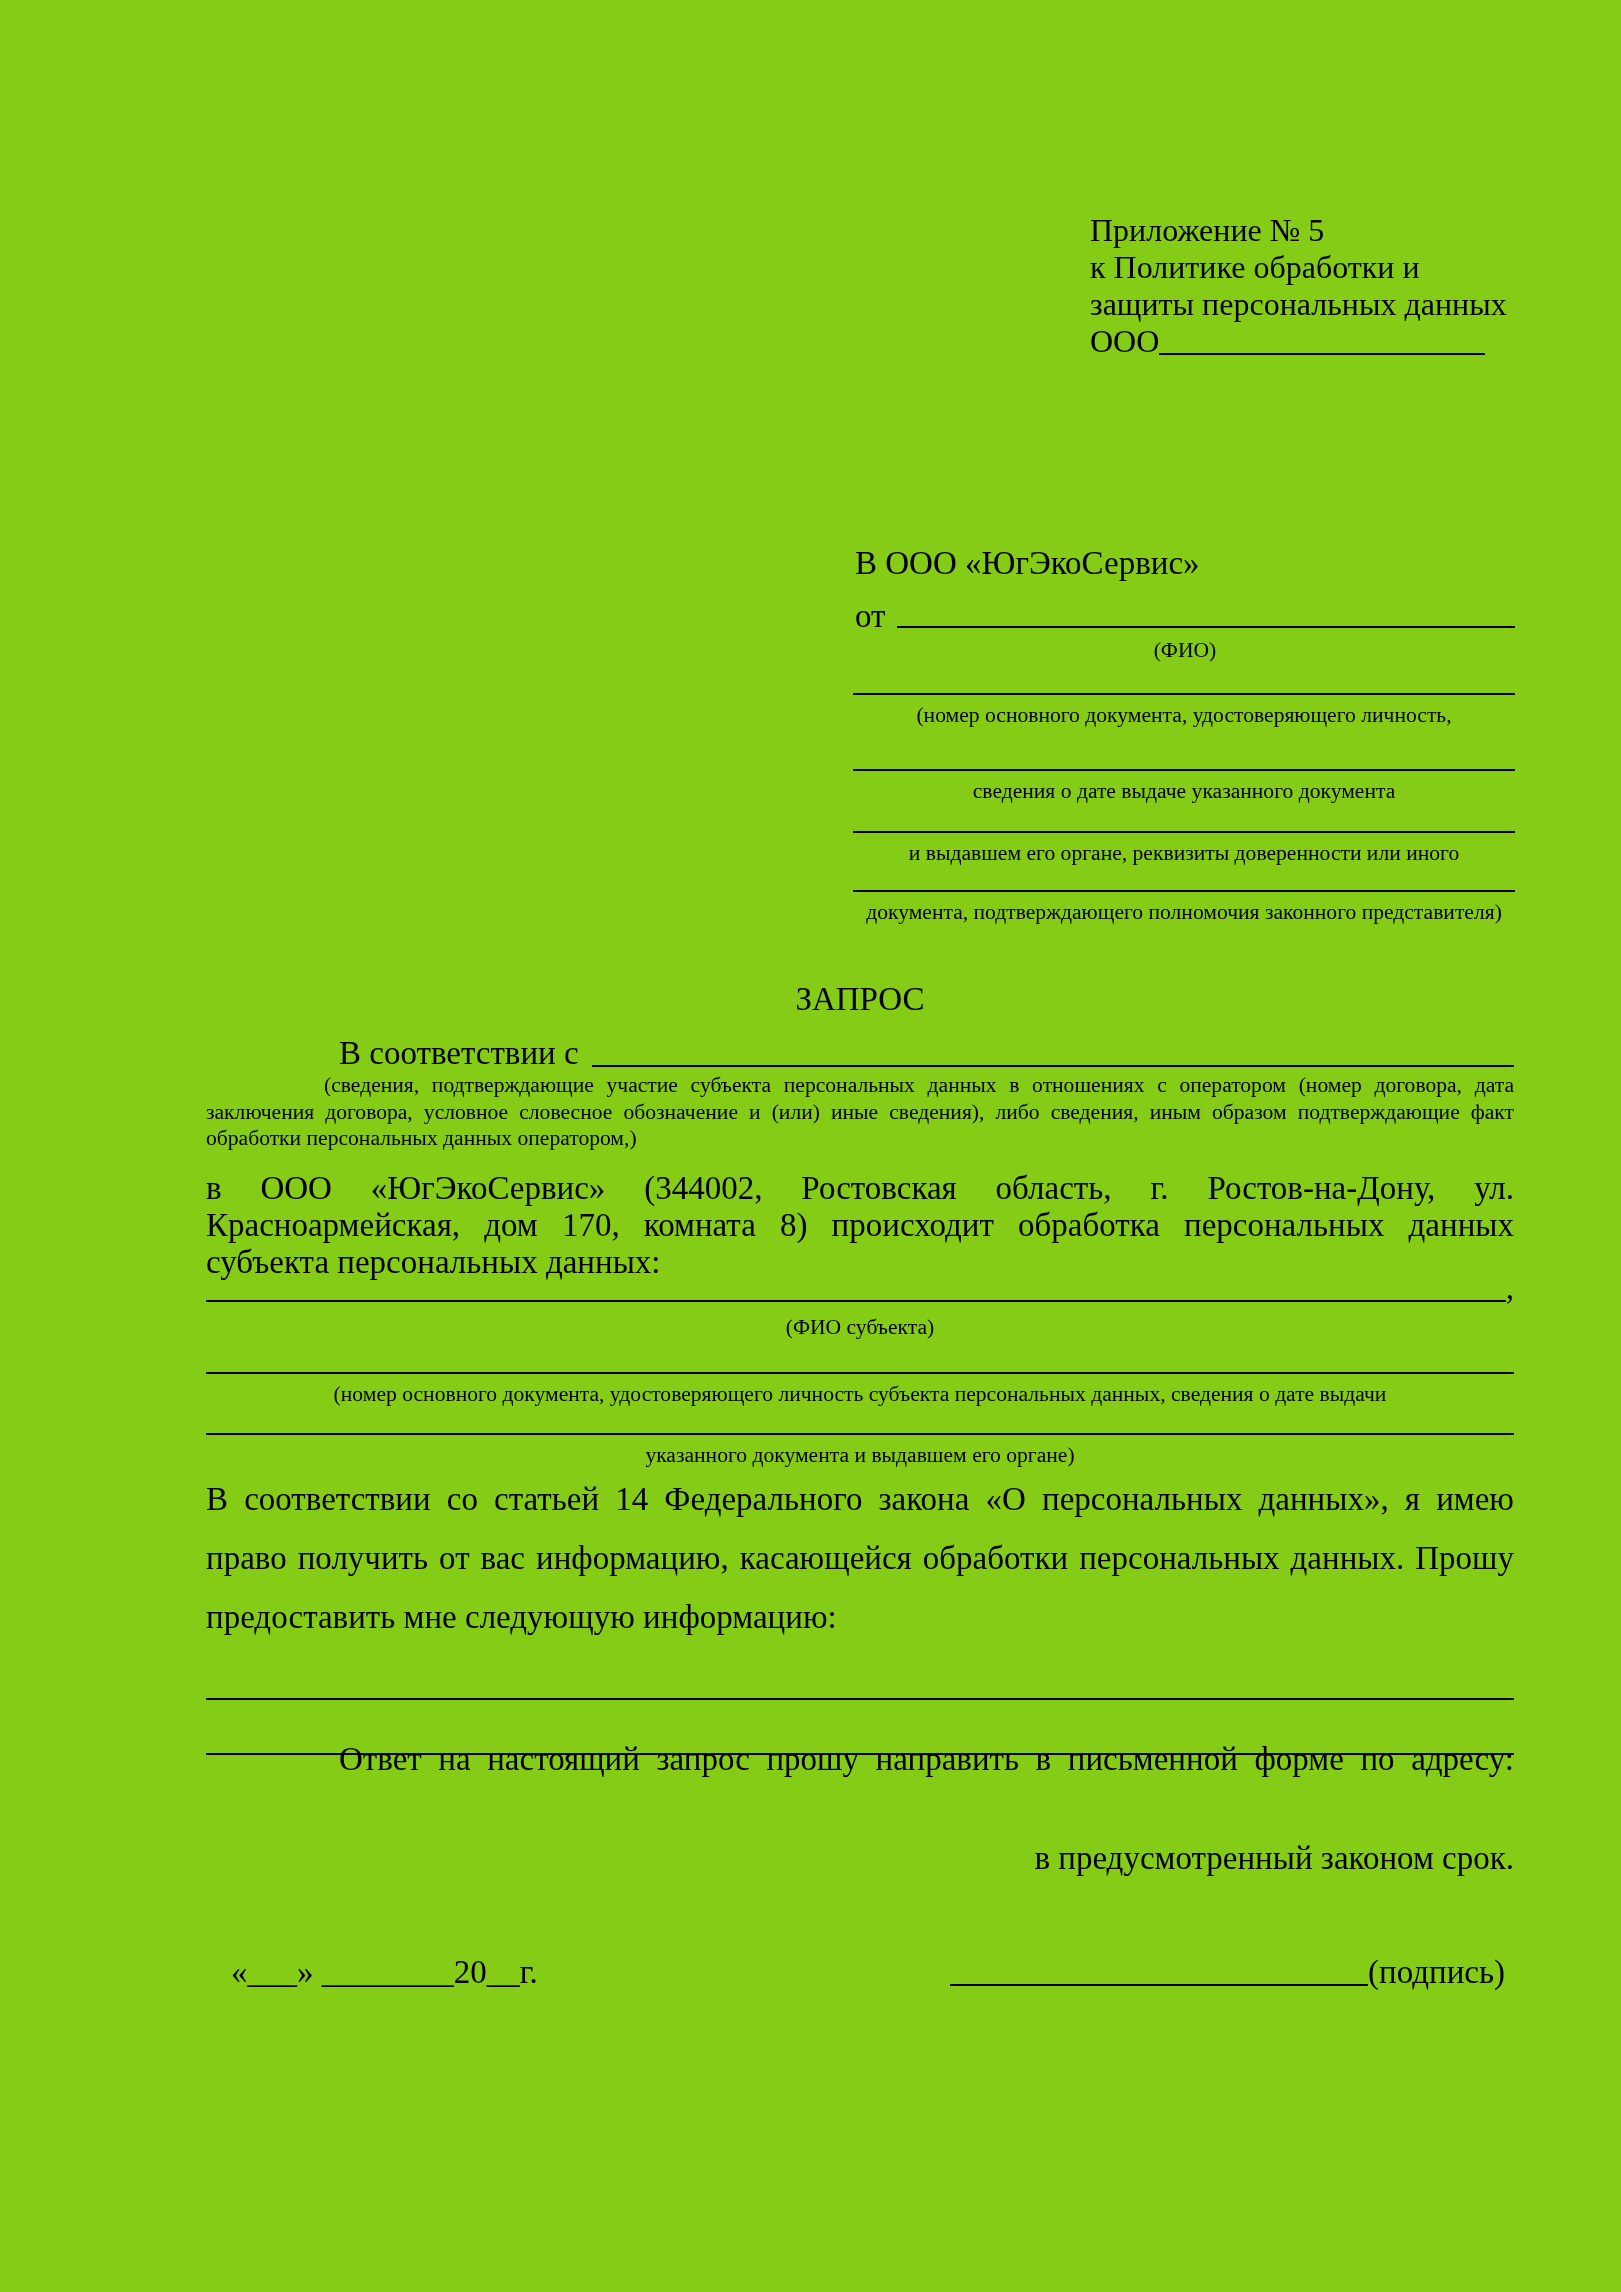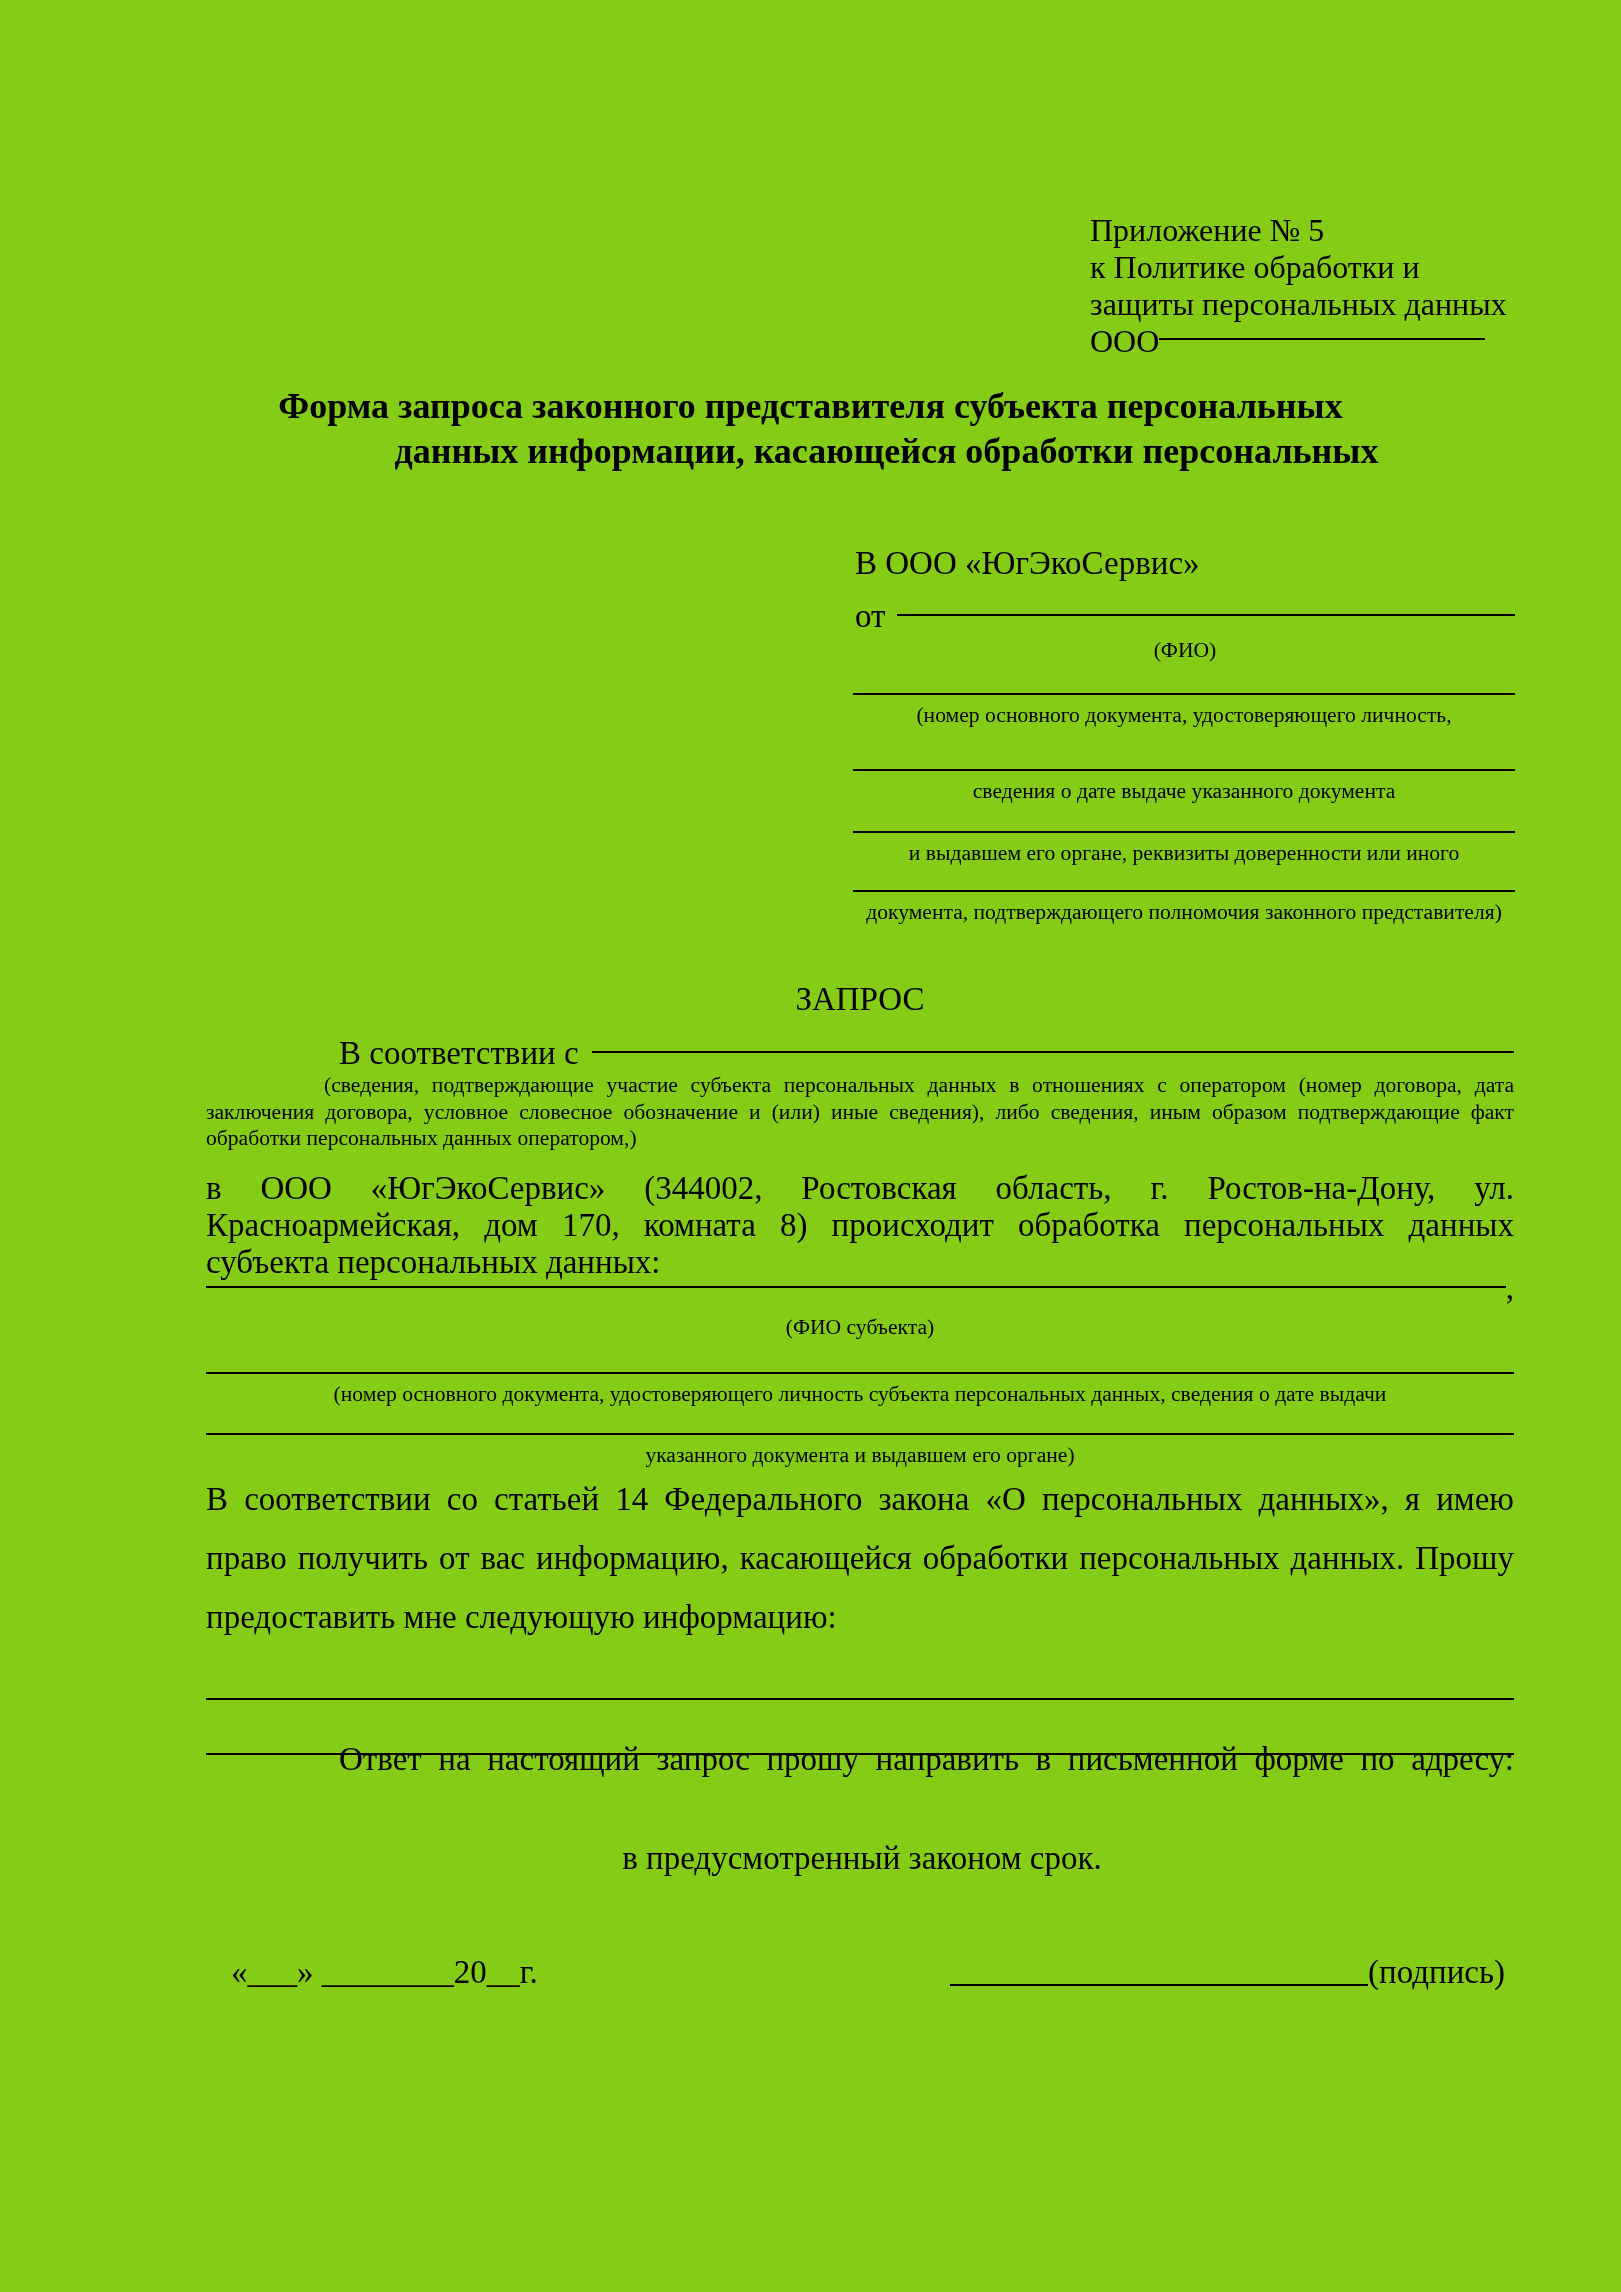--- a/index.html
+++ b/index.html
@@ -7,21 +7,21 @@
     position:relative;
     width:1621px;height:2293px;
     background:#84cc16;color:#000000;
     font-family:"Liberation Serif","DejaVu Serif",serif;
     overflow:hidden;
   }
   .abs{position:absolute;}
   .body-text{font-size:33px;line-height:37px;}
   .rule{position:absolute;height:0;border-top:2.9px solid #000;}
   .cap{position:absolute;text-align:center;font-size:21.6px;line-height:25.5px;white-space:nowrap;}
-  .row{display:flex;align-items:center;}
+  .row{display:flex;align-items:flex-end;}
   .fill{flex:1 1 auto;border-bottom:2.9px solid #000;margin-bottom:2.9px;}
   .nowrap{white-space:nowrap;}
 
   .annex{left:1090px;top:212px;width:395px;font-size:32px;line-height:37px;}
   .annex .row .fill{margin-bottom:4.9px;}
 
   .doc-title{left:149px;top:384px;width:1323px;text-align:center;
     font-weight:bold;font-size:36px;line-height:45px;}
   .doc-title .shifted{position:relative;left:76px;}
 
@@ -59,24 +59,20 @@
   <div class="abs annex">
     <div class="nowrap">Приложение № 5</div>
     <div class="nowrap">к Политике обработки и</div>
     <div class="nowrap">защиты персональных данных</div>
     <div class="row">
       <span>ООО</span>
       <span class="fill"></span>
     </div>
   </div>
 
-  <div class="abs doc-title">
-    <div>Форма запроса законного представителя субъекта персональных</div>
-    <div><span class="shifted">данных информации, касающейся обработки персональных</span></div>
-  </div>
 
   <div class="abs addr-org nowrap">В ООО «ЮгЭкоСервис»</div>
 
   <div class="abs addr-from row">
     <span class="from-label">от</span>
     <span class="fill"></span>
   </div>
   <div class="cap" style="left:855px;top:638px;width:660px;">(ФИО)</div>
 
   <div class="rule" style="left:853px;top:693px;width:662px;"></div>

